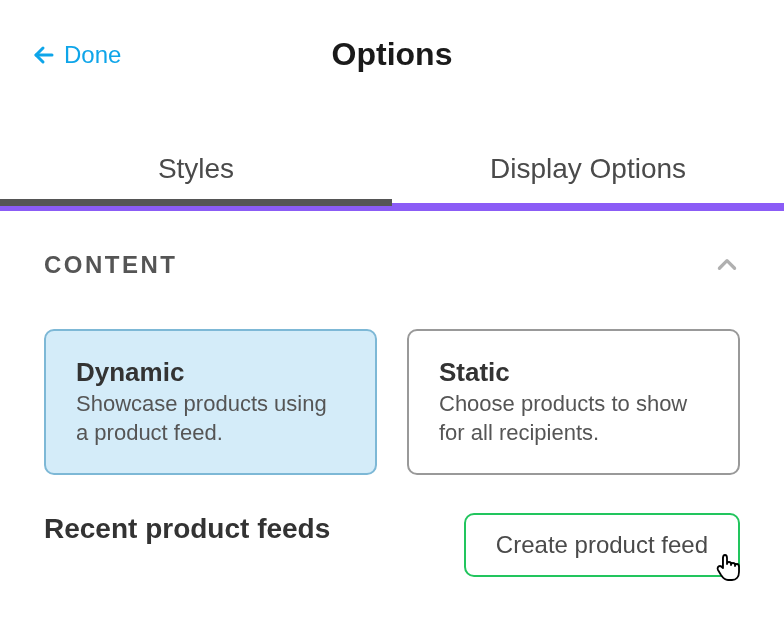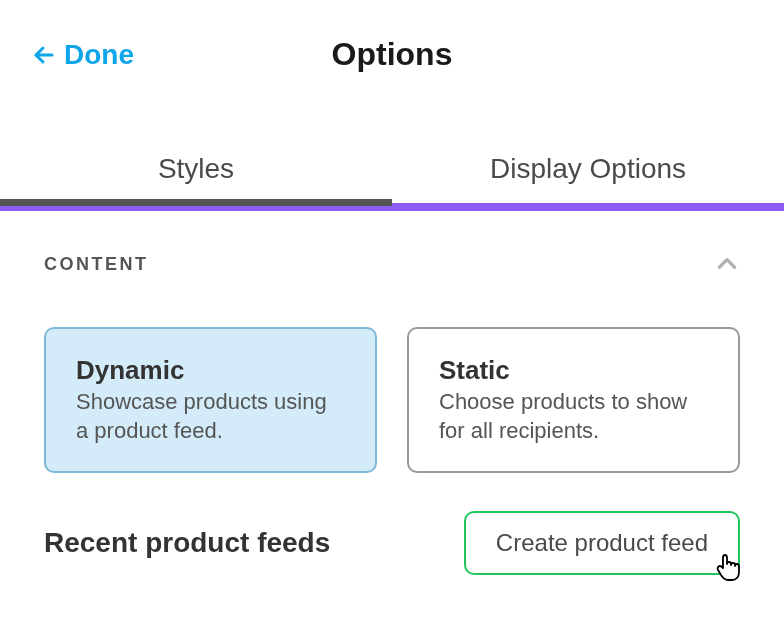--- a/index.html
+++ b/index.html
@@ -18,22 +18,22 @@
       display: flex;
       align-items: center;
       padding: 36px 32px 24px 32px;
       position: relative;
     }
     .back-button {
       display: flex;
       align-items: center;
       gap: 8px;
       color: #0ea5e9;
-      font-size: 28px;
-      font-weight: 700;
+      font-size: 24px;
+      font-weight: 400;
       cursor: pointer;
       position: absolute;
       left: 32px;
     }
     .back-arrow svg {
       width: 24px;
       height: 24px;
       display: block;
     }
     .page-title {
@@ -71,21 +71,21 @@
     .content {
       padding: 40px 44px 0 44px;
     }
     .section-header {
       display: flex;
       align-items: center;
       justify-content: space-between;
       margin-bottom: 50px;
     }
     .section-title {
-      font-size: 18px;
+      font-size: 24px;
       font-weight: 600;
       letter-spacing: 2.5px;
       color: #555555;
       text-transform: uppercase;
     }
     .chevron-up svg {
       width: 26px;
       height: 26px;
       display: block;
     }
@@ -111,21 +111,20 @@
       color: #333333;
       margin-bottom: 2px;
     }
     .option-description {
       font-size: 22px;
       color: #555555;
       line-height: 1.3;
     }
     .feeds-row {
       display: flex;
-      align-items: center;
       justify-content: space-between;
     }
     .feeds-title {
       font-size: 28px;
       font-weight: 700;
       color: #333333;
     }
     .create-button {
       padding: 16px 30px;
       border: 2px solid #22c55e;

